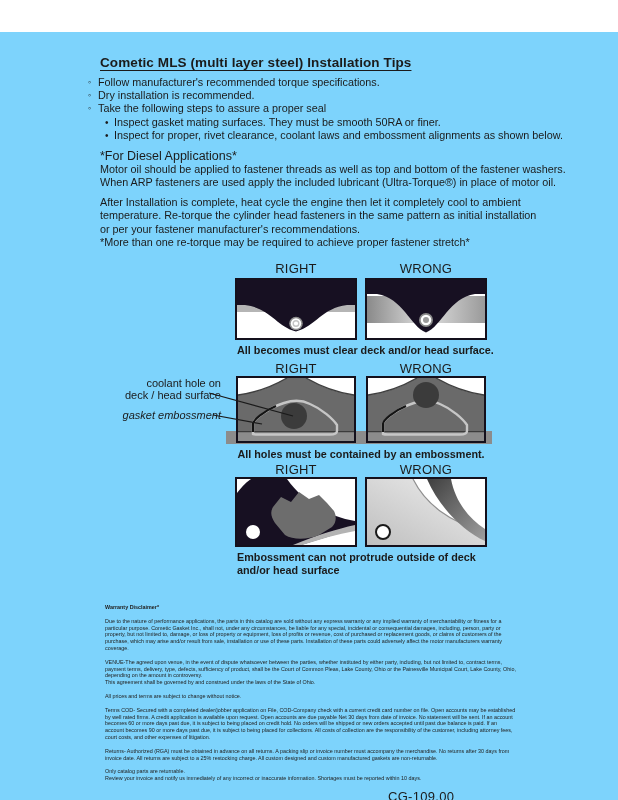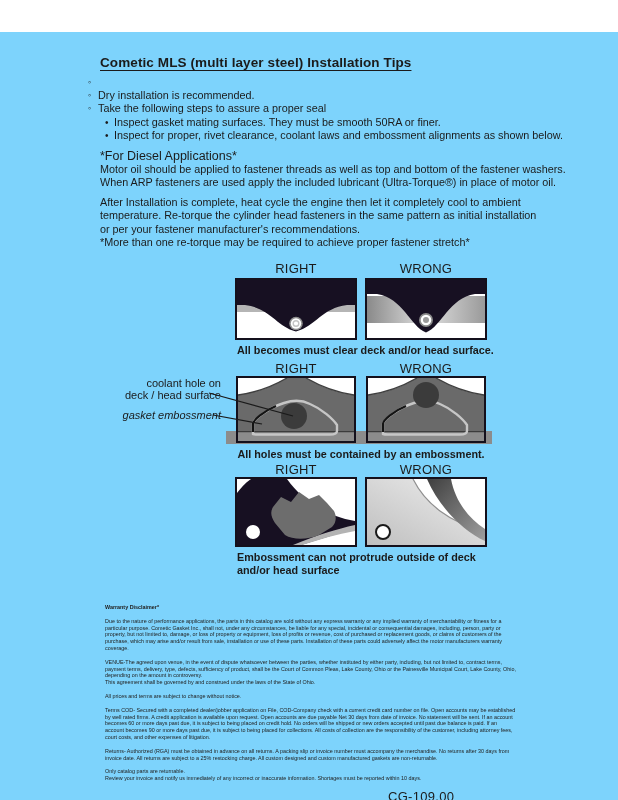--- a/index.html
+++ b/index.html
@@ -38,20 +38,21 @@
 </head>
 <body>
 
 <div class="page">
 
   <div class="abs title">Cometic MLS (multi layer steel) Installation Tips</div>
 
   <div class="abs tips">
     <div class="tip">
       <span class="m1">◦</span>
+      <span>Follow manufacturer's recommended torque specifications.</span>
     </div>
     <div class="tip">
       <span class="m1">◦</span>
       <span>Dry installation is recommended.</span>
     </div>
     <div class="tip">
       <span class="m1">◦</span>
       <span>Take the following steps to assure a proper seal</span>
     </div>
     <div class="subtips">

